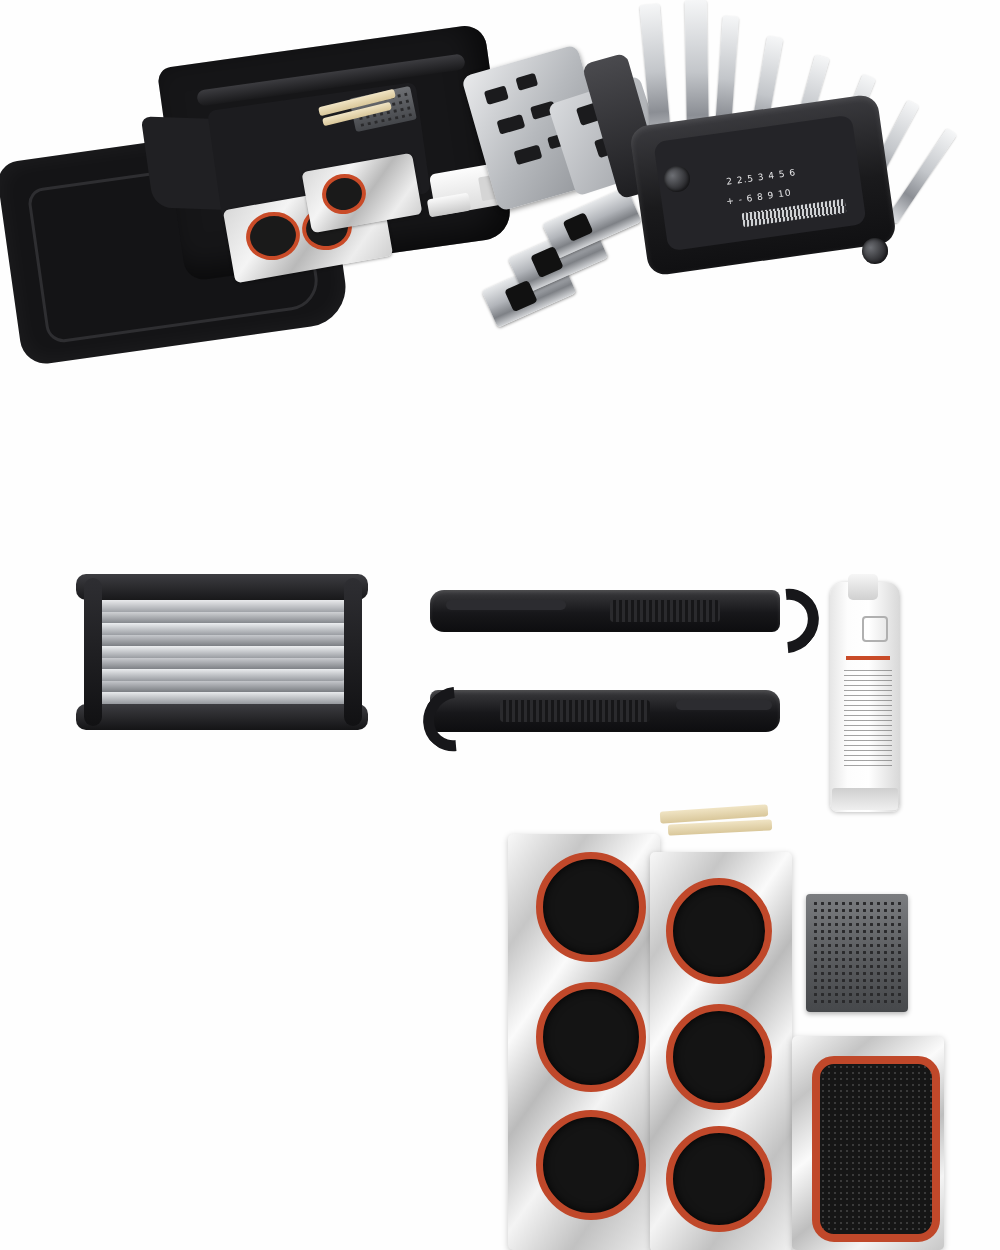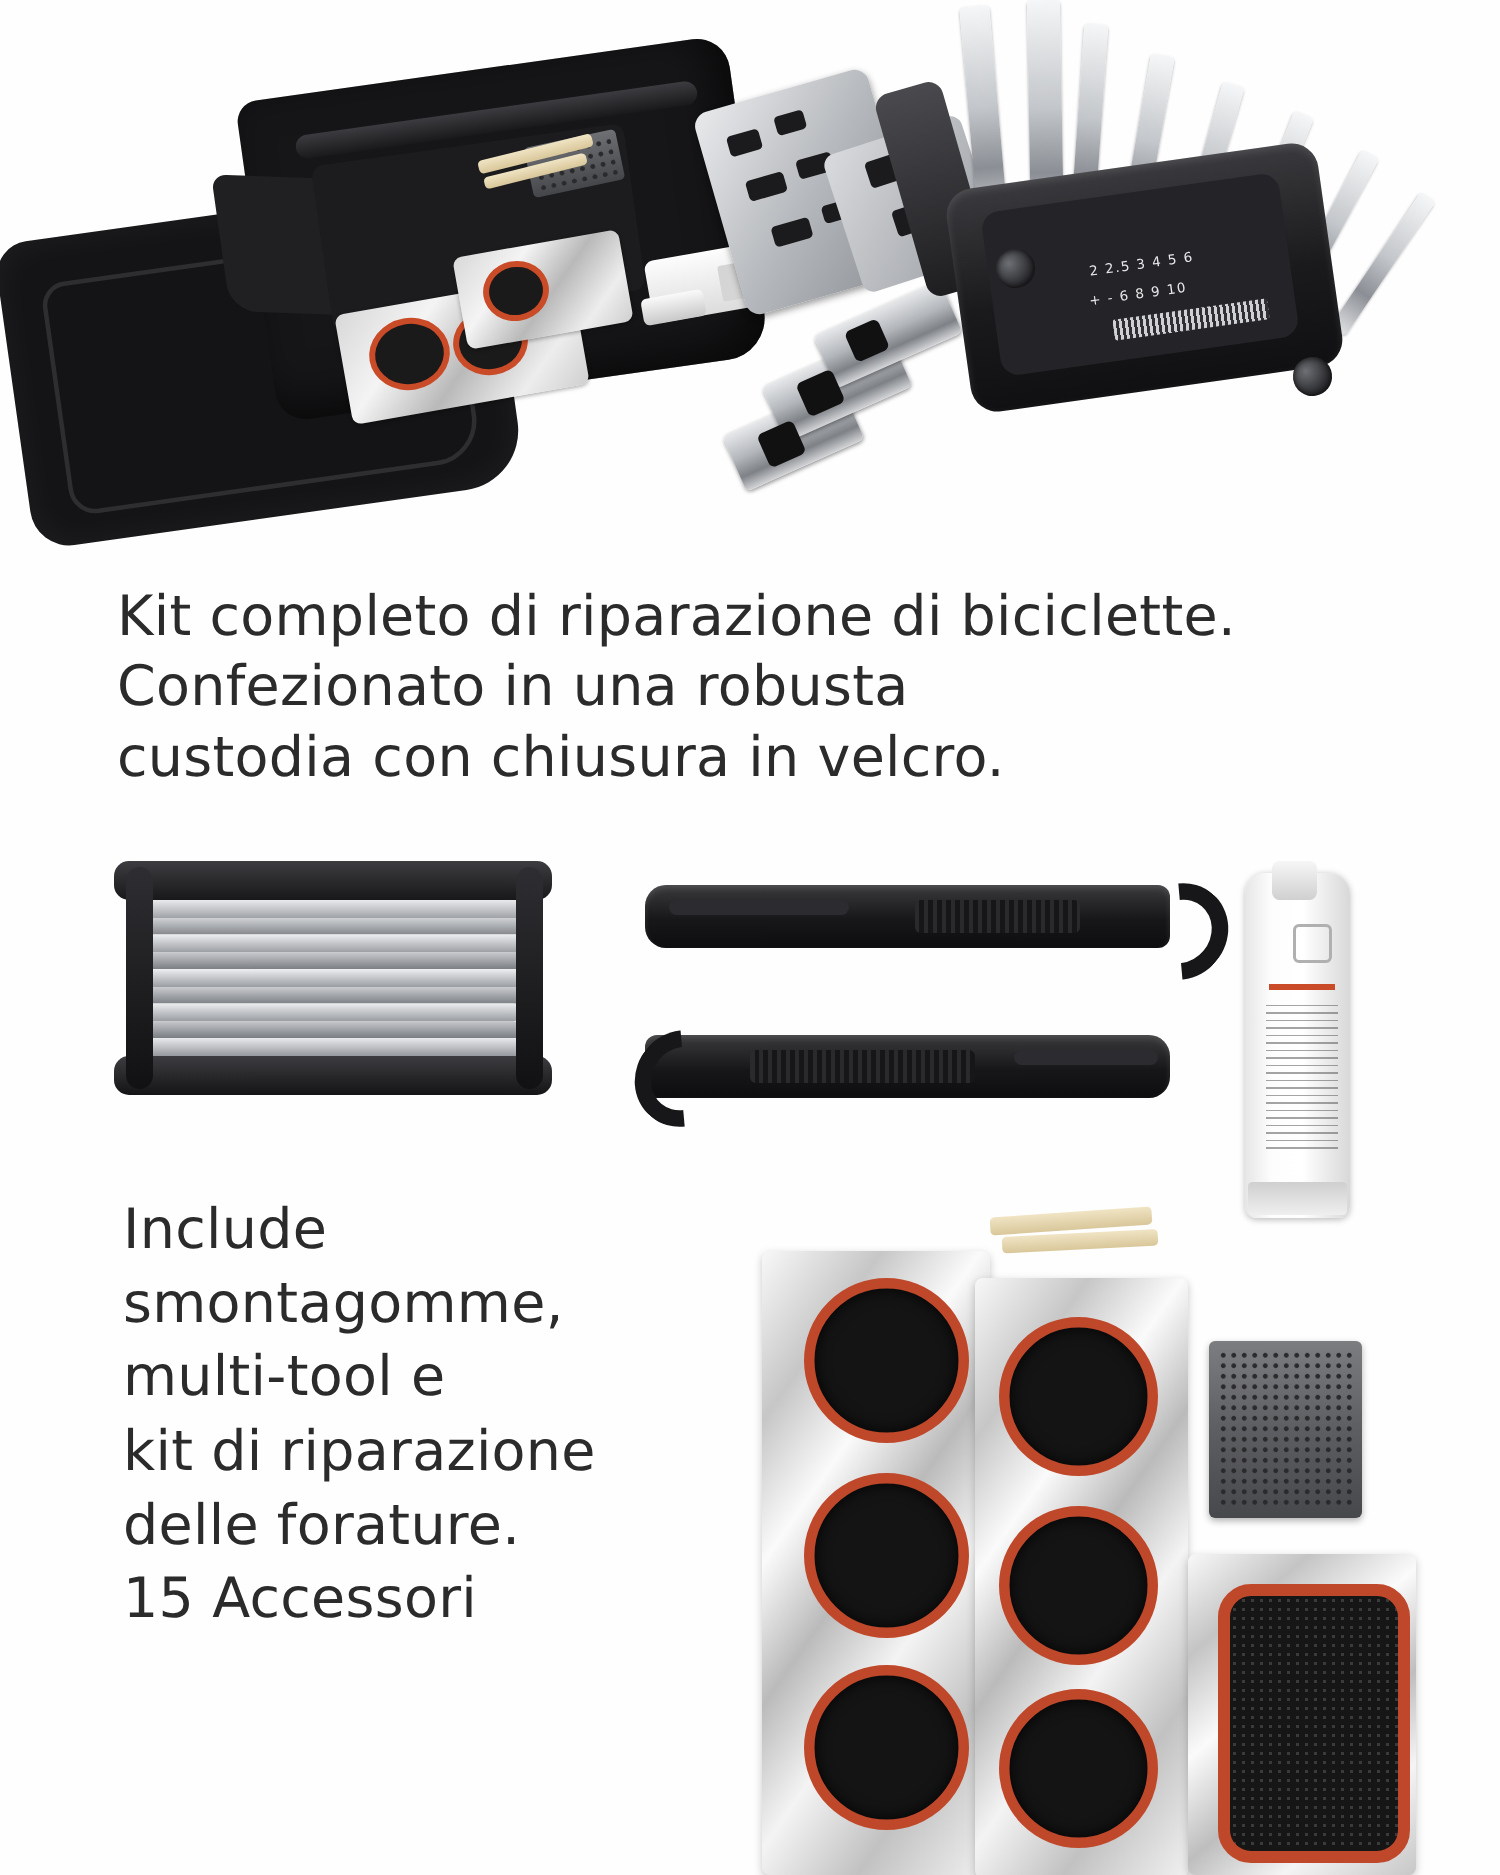--- a/index.html
+++ b/index.html
@@ -318,23 +318,20 @@
     <div class="art mt-body"></div>
     <div class="art mt-plate"></div>
     <div class="art mt-screw" style="left:664px; top:166px; transform:rotate(-8deg);"></div>
     <div class="art mt-screw" style="left:862px; top:238px; transform:rotate(-8deg);"></div>
 
     <div class="mt-grid-label" style="left:726px; top:172px;">2 2.5 3 4 5 6</div>
     <div class="mt-grid-label" style="left:726px; top:192px;">+ - 6 8 9 10</div>
     <div class="art mt-barcode"></div>
   </div>
 
-  <div class="caption" id="caption-top">Kit completo di riparazione di biciclette.
-Confezionato in una robusta
-custodia con chiusura in velcro.</div>
 
   <div class="art" id="photo-middle" style="left:0; top:560px; width:1000px; height:240px;">
 
     <div class="ft-layer" style="left:76px; top:14px; width:292px; height:26px; background:linear-gradient(180deg,#3d3d41,#18181a); border-radius:10px;"></div>
     <div class="ft-layer" style="left:88px; top:40px; width:268px; height:12px; background:linear-gradient(180deg,#e9eaec,#9fa2a7);"></div>
     <div class="ft-layer" style="left:84px; top:52px; width:278px; height:11px; background:linear-gradient(180deg,#cfd1d4,#85888d);"></div>
     <div class="ft-layer" style="left:90px; top:63px; width:264px; height:12px; background:linear-gradient(180deg,#eceef0,#9a9da2);"></div>
     <div class="ft-layer" style="left:86px; top:75px; width:272px; height:11px; background:linear-gradient(180deg,#c6c8cc,#7c7f84);"></div>
     <div class="ft-layer" style="left:92px; top:86px; width:258px; height:12px; background:linear-gradient(180deg,#edeff1,#9a9da2);"></div>
     <div class="ft-layer" style="left:88px; top:98px; width:266px; height:11px; background:linear-gradient(180deg,#c9cbcf,#7e8186);"></div>
@@ -356,26 +353,20 @@
     <div class="art" style="left:676px; top:140px; width:96px; height:10px; background:#2c2c30; border-radius:5px;"></div>
 
     <div class="glue-tube" style="left:830px; top:22px; width:70px; height:230px; border-radius:14px 14px 8px 8px;"></div>
     <div class="art" style="left:848px; top:14px; width:30px; height:26px; background:linear-gradient(180deg,#f6f6f6,#d0d0d0); border-radius:5px;"></div>
     <div class="art" style="left:832px; top:228px; width:66px; height:22px; background:linear-gradient(180deg,#cfcfcf,#efefef); border-radius:3px;"></div>
     <div class="art" style="left:862px; top:56px; width:22px; height:22px; border:2px solid #b0b0b0; border-radius:4px;"></div>
     <div class="art" style="left:846px; top:96px; width:44px; height:4px; background:#c94b28;"></div>
     <div class="art" style="left:844px; top:110px; width:48px; height:100px; background:repeating-linear-gradient(180deg, rgba(90,90,90,0.55) 0 1px, transparent 1px 5px);"></div>
   </div>
 
-  <div class="caption" id="caption-bottom">Include
-smontagomme,
-multi-tool e
-kit di riparazione
-delle forature.
-15 Accessori</div>
 
   <div class="art" id="photo-bottom" style="left:0; top:790px; width:1000px; height:460px;">
 
     <div class="stick" style="left:660px; top:18px; width:108px; height:12px; transform:rotate(-4deg);"></div>
     <div class="stick" style="left:668px; top:32px; width:104px; height:11px; transform:rotate(-3deg);"></div>
 
     <div class="patch-sheet" style="left:508px; top:44px; width:152px; height:416px; border-radius:5px;"></div>
     <div class="patch-round" style="left:536px; top:62px; width:96px; height:96px;"></div>
     <div class="patch-round" style="left:536px; top:192px; width:96px; height:96px;"></div>
     <div class="patch-round" style="left:536px; top:320px; width:96px; height:96px;"></div>

